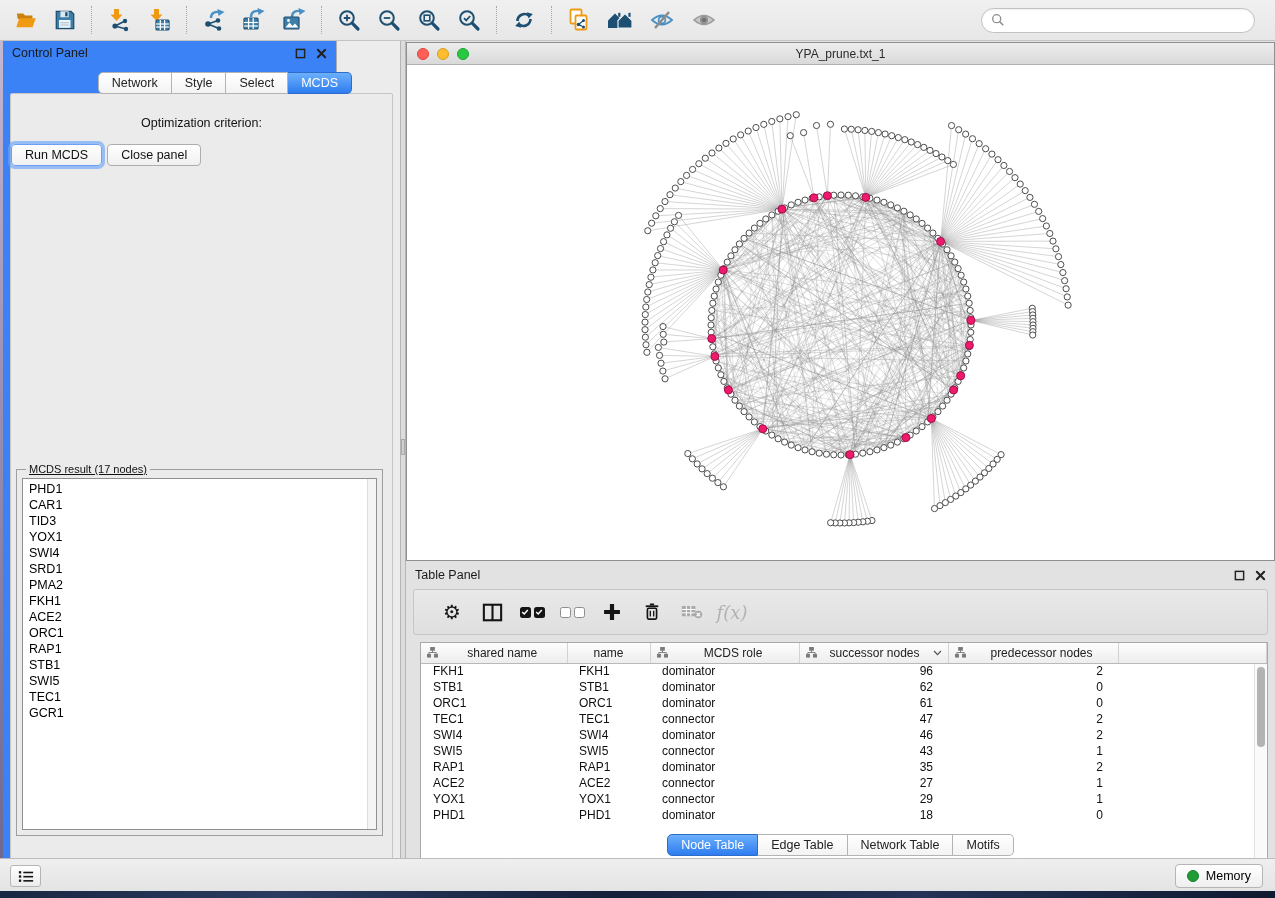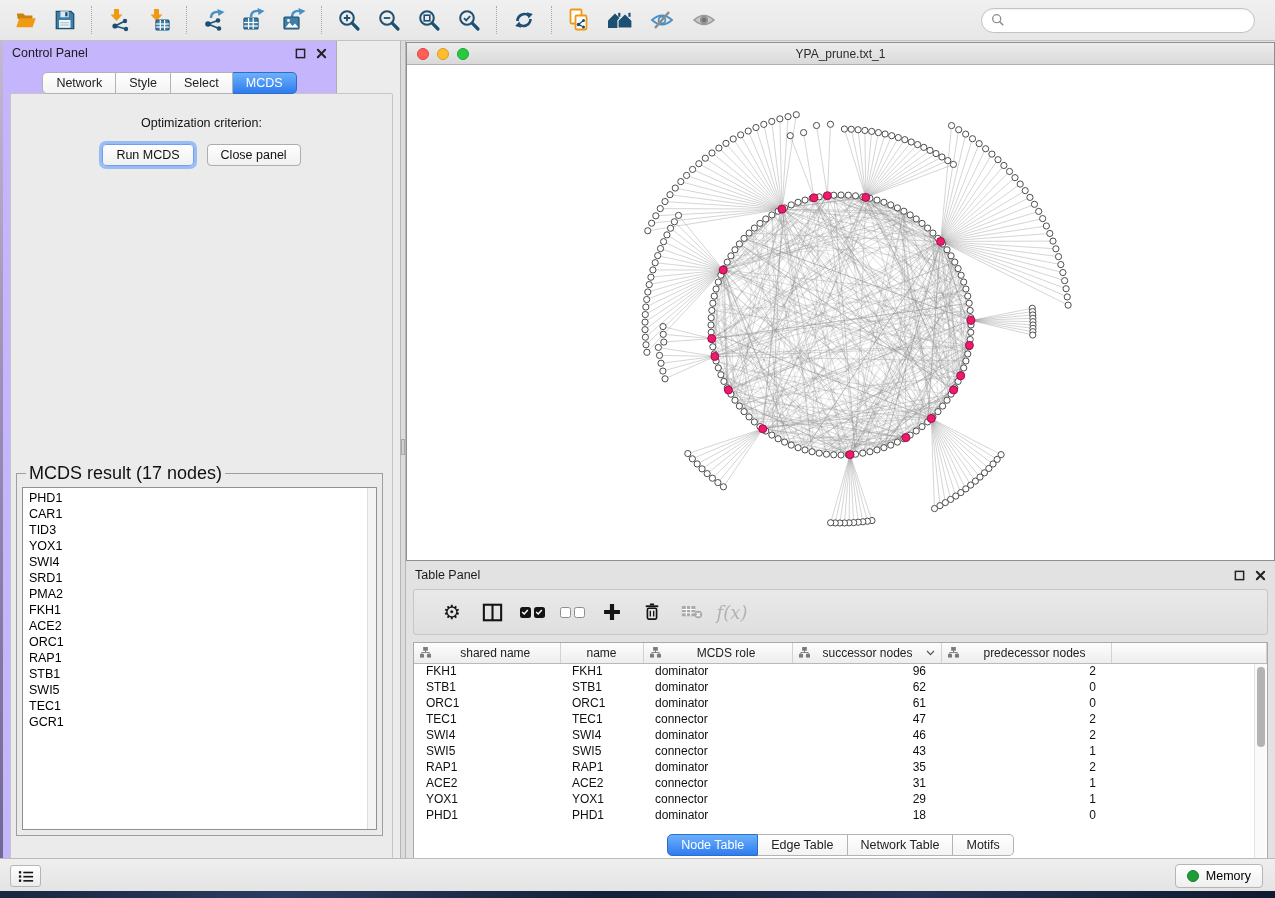--- a/index.html
+++ b/index.html
@@ -13,43 +13,43 @@
   .tbtn svg { display:block; }
   .tsep { width:0; height:28px; border-left:1px dotted #a8a8a8; margin:0 7px; }
   .search-field { margin-left:auto; margin-right:14px; width:274px; height:25px; background:#fff; border:1px solid #c2c2c2; border-radius:13px; display:flex; align-items:center; padding:0 9px; box-shadow:inset 0 1px 2px rgba(0,0,0,.06); }
   .search-field input { border:none; outline:none; flex:1; font-size:12px; font-family:"Liberation Sans",sans-serif; background:transparent; margin-left:5px; }
 
   
   .left-strip { position:absolute; left:0; top:41px; width:3px; height:817px; background:linear-gradient(#c5b8d2,#9d91b5 40%,#6f6890); }
   .desktop-strip { position:absolute; left:0; top:891px; width:1275px; height:7px; background:linear-gradient(90deg,#1a2742,#2a3c60 22%,#15203a 48%,#243356 72%,#101a30); }
 
   
-  .control-panel { position:absolute; left:3px; top:41px; width:334px; height:817px; background:#c4b5fd; border-right:1px solid #adadad; }
+  .control-panel { position:absolute; left:3px; top:41px; width:334px; height:817px; background:#3b82f6; border-right:1px solid #adadad; }
   .panel-header { height:24px; display:flex; align-items:center; justify-content:space-between; padding:0 9px; }
   .panel-title { font-size:12.5px; color:#1a1a1a; }
   .panel-header-icons { display:flex; gap:10px; align-items:center; }
   .ph-btn { background:none; border:none; padding:0; cursor:pointer; display:flex; }
 
-  .cp-tabbar { position:absolute; left:0; top:31px; width:100%; display:flex; justify-content:center; z-index:2; }
+  .cp-tabbar { position:absolute; left:16px; top:31px; width:100%; display:flex; justify-content:flex-end; z-index:2; }
   .seg-tab { padding:3px 13px; font-size:12.5px; font-family:"Liberation Sans",sans-serif; background:linear-gradient(#ffffff,#f3f3f3); border:1px solid #b3b3b3; border-left-width:0; color:#222; cursor:pointer; }
   .seg-tab:first-child { border-left-width:1px; border-radius:5px 0 0 5px; }
   .seg-tab:last-child { border-radius:0 5px 5px 0; }
   .seg-tab.active { background:linear-gradient(#6cb0fb,#2e7cf0); border-color:#2d6cc9; color:#fff; }
 
   .cp-card { position:absolute; left:7px; top:52px; width:383px; height:792px; background:#ebebeb; border:1px solid #c6c6c6; border-radius:2px; }
   .opt-label { margin-top:22px; text-align:center; font-size:12.5px; color:#111; }
   .mac-select { display:flex; align-items:center; width:316px; height:23px; background:#fff; border:1px solid #b3b3b3; border-radius:4px; margin:9px auto 0; cursor:pointer; box-shadow:0 1px 1px rgba(0,0,0,.08); }
   .mac-select .val { flex:1; padding:0 9px; font-size:12.5px; white-space:nowrap; overflow:hidden; }
   .mac-select .stepper { width:19px; align-self:stretch; background:linear-gradient(#7ab5fc,#2a74f0); border-radius:0 3px 3px 0; display:flex; flex-direction:column; align-items:center; justify-content:center; gap:1px; }
-  .btn-row { display:flex; justify-content:center; gap:13px; margin-top:14px; }
+  .btn-row { display:flex; gap:5px; margin-top:14px; }
   .mac-btn { background:linear-gradient(#ffffff,#f0f0f0); border:1px solid #adadad; border-radius:4px; padding:3px 13px; font-size:12.5px; font-family:"Liberation Sans",sans-serif; cursor:pointer; color:#111; }
   .mac-btn.focused { box-shadow:0 0 0 3px rgba(106,165,249,.65); border-color:#6f9ff0; }
 
   .mcds-fieldset { position:absolute; left:5px; right:9px; top:369px; height:373px; border:1px solid #9e9e9e; padding:3px 5px 5px; background:transparent; }
-  .mcds-fieldset legend { font-size:18px; padding:0 3px; margin-left:4px; color:#111; }
+  .mcds-fieldset legend { font-size:11px; padding:0 3px; margin-left:4px; color:#111;text-decoration:underline; }
   .mcds-list-wrap { position:relative; width:100%; height:100%; background:#fff; border:1px solid #8f8f8f; overflow:hidden; }
   .mcds-list { list-style:none; padding:2px 0 0 6px; }
   .mcds-list li { font-size:12.5px; line-height:16px; color:#000; }
   .mcds-scroll { position:absolute; right:0; top:0; width:9px; height:100%; background:#f4f4f4; border-left:1px solid #ddd; }
 
   .splitter { position:absolute; left:400px; top:41px; width:6px; height:817px; background:#dcdcdc; border-left:1px solid #b5b5b5; border-right:1px solid #b5b5b5; cursor:col-resize; }
   .splitter .grip { position:absolute; left:0; top:398px; width:4px; height:16px; background:#cfcfcf; border:1px solid #a9a9a9; }
 
   
   .right-region { position:absolute; left:406px; top:41px; width:869px; height:817px; background:#e2e2e2; }
@@ -69,21 +69,21 @@
   .tp-toolbar { position:absolute; left:7px; right:7px; top:26px; height:46px; background:linear-gradient(#e9e9e9,#dfdfdf); border:1px solid #c6c6c6; border-radius:3px; display:flex; align-items:center; padding-left:18px; gap:0; }
   .tp-tbtn { background:none; border:none; width:40px; display:flex; align-items:center; justify-content:center; cursor:pointer; }
   .tp-tbtn.disabled { cursor:default; }
   .gear-glyph { font-size:20px; line-height:20px; color:#161616; font-family:"DejaVu Sans",sans-serif; }
   .fx-glyph { font-family:"DejaVu Serif",serif; font-style:italic; font-size:18px; color:#b2b2b2; }
   .cbpair { display:flex; gap:3px; }
   .cb { width:11px; height:11px; border-radius:2.5px; }
   .cb.on { background:#141414; display:flex; align-items:center; justify-content:center; }
   .cb.off { border:1.6px solid #8d8d8d; background:#fff; }
 
-  .tp-tablewrap { position:absolute; left:7px; right:7px; top:79px; height:241px; background:#fff; border:1px solid #a9a9a9; overflow:hidden; }
+  .tp-tablewrap { position:absolute; left:14px; right:7px; top:79px; height:241px; background:#fff; border:1px solid #a9a9a9; overflow:hidden; }
   table.node-table { border-collapse:collapse; table-layout:fixed; width:100%; }
   table.node-table th { height:20px; background:linear-gradient(#fdfdfd,#ededed); border-right:1px solid #d2d2d2; border-bottom:1px solid #b9b9b9; font-weight:normal; font-size:12px; color:#222; padding:0 6px; }
   table.node-table th .hcell { display:flex; align-items:center; gap:6px; }
   table.node-table th .hlabel { flex:1; text-align:center; white-space:nowrap; overflow:hidden; }
   table.node-table td { height:16px; font-size:12px; color:#101010; padding:0 12px; white-space:nowrap; overflow:hidden; }
   table.node-table td.num { text-align:right; padding-right:15px; }
   col.c0{width:146px} col.c1{width:83px} col.c2{width:149px} col.c3{width:149px} col.c4{width:170px} col.c5{width:auto}
   .tp-scroll { position:absolute; right:1px; top:21px; width:12px; bottom:1px; background:#fafafa; border-left:1px solid #e2e2e2; }
   .tp-thumb { position:absolute; left:1.5px; top:3px; width:8px; height:80px; background:#b3b3b3; border-radius:5px; }
 
@@ -1422,21 +1422,21 @@
                 <td>RAP1</td>
                 <td>dominator</td>
                 <td class="num">35</td>
                 <td class="num">2</td>
                 <td></td>
               </tr>
               <tr>
                 <td>ACE2</td>
                 <td>ACE2</td>
                 <td>connector</td>
-                <td class="num">31</td>
+                <td class="num">27</td>
                 <td class="num">1</td>
                 <td></td>
               </tr>
               <tr>
                 <td>YOX1</td>
                 <td>YOX1</td>
                 <td>connector</td>
                 <td class="num">29</td>
                 <td class="num">1</td>
                 <td></td>

